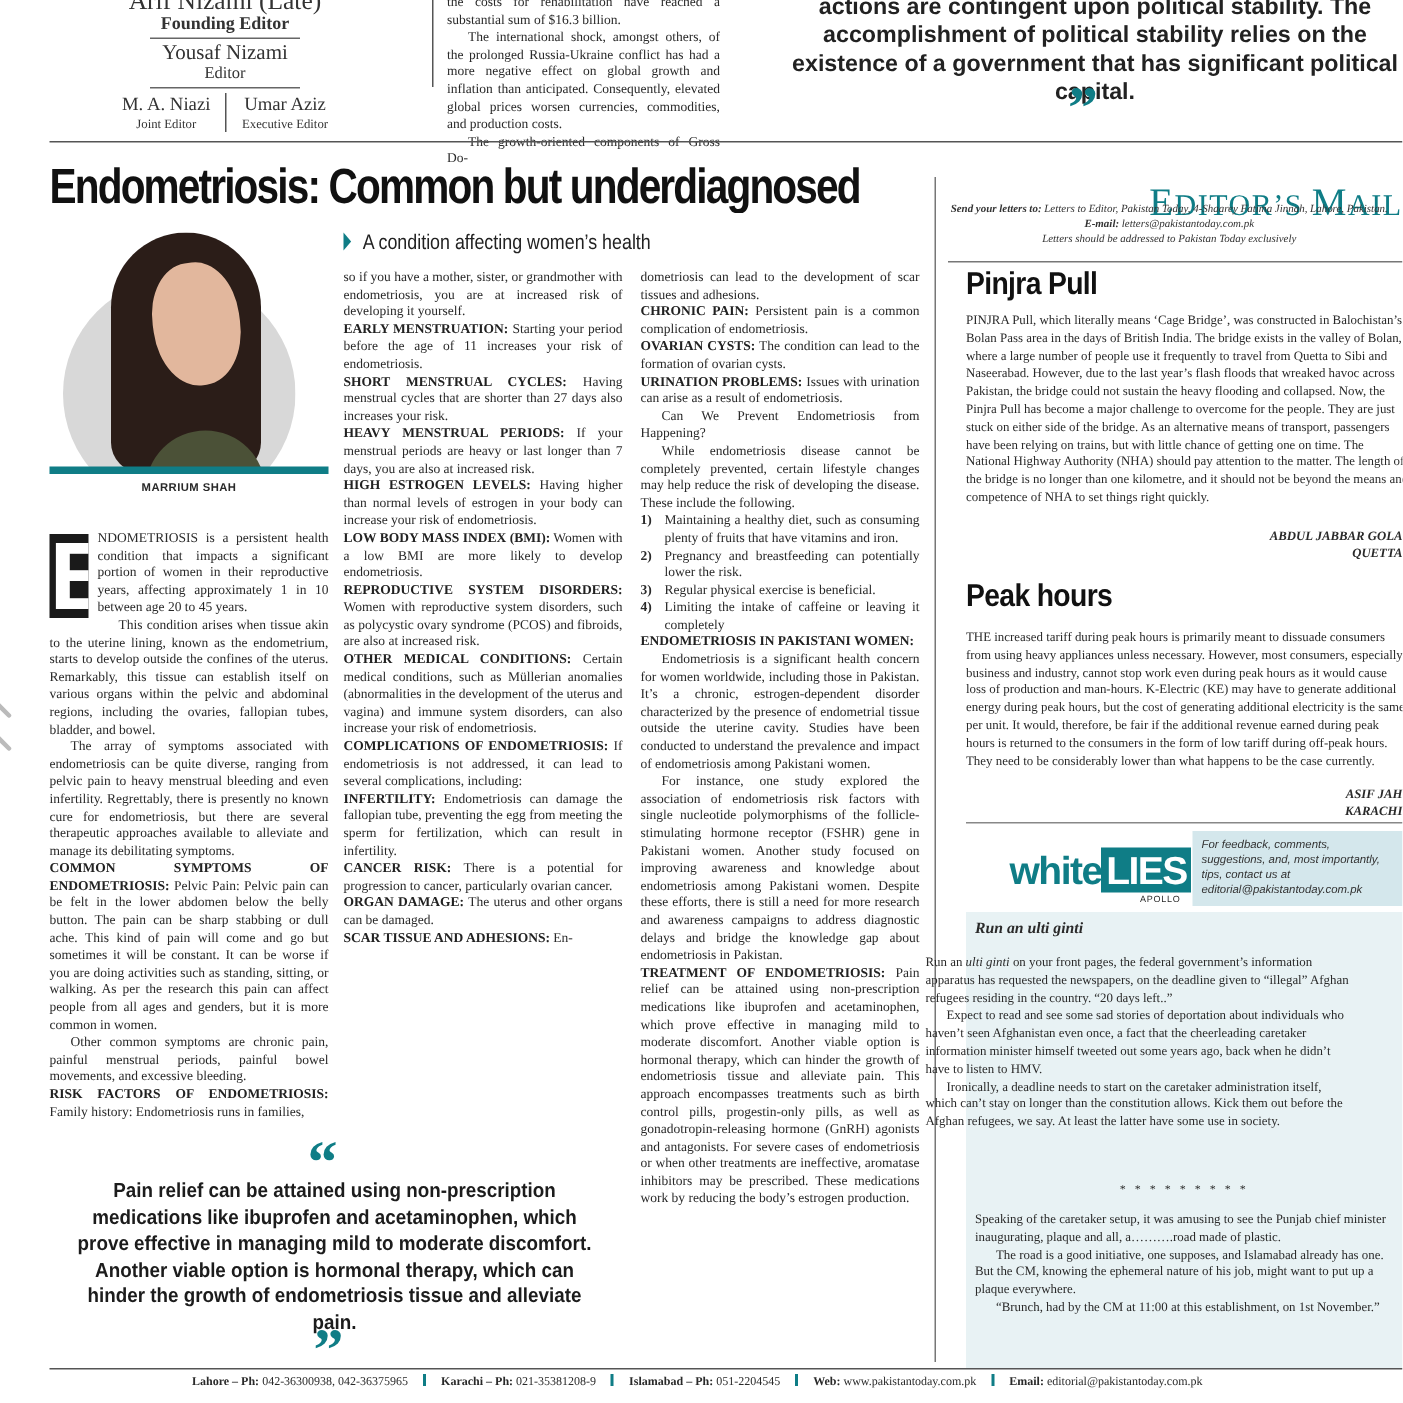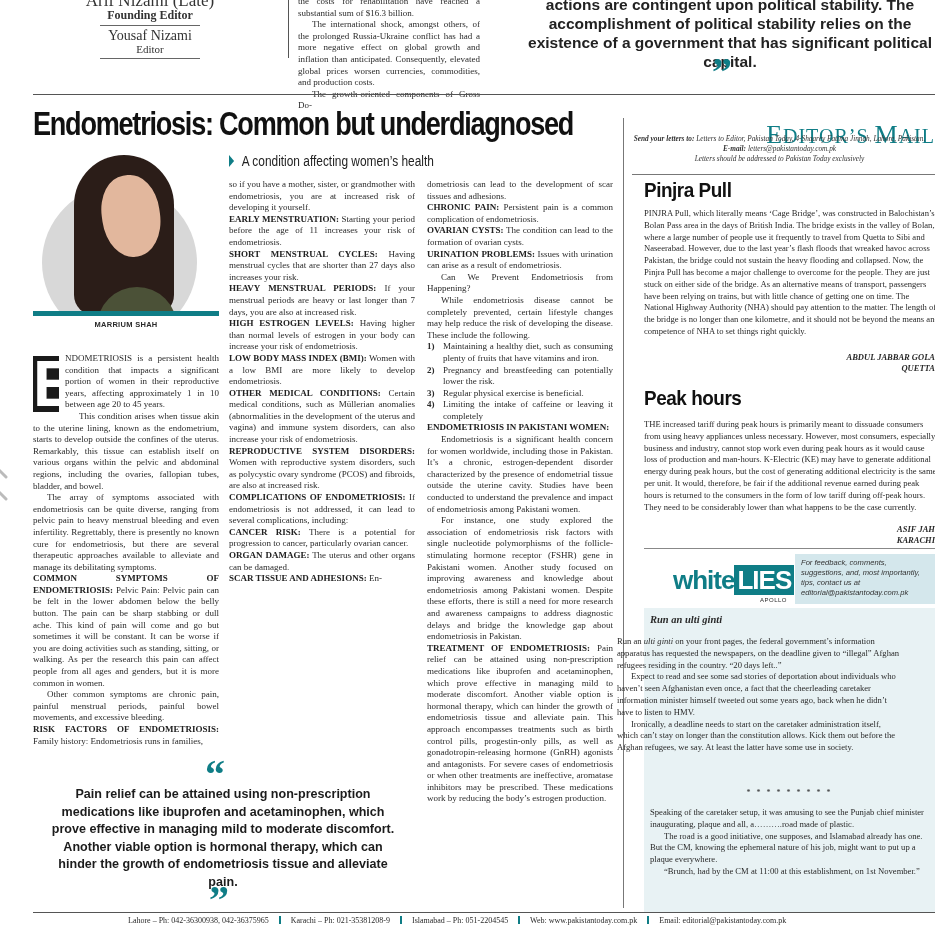--- a/index.html
+++ b/index.html
@@ -72,33 +72,43 @@
 .wl-apollo{left:760px;top:597px;font-size:6px;font-family:"Liberation Sans",sans-serif;letter-spacing:.5px}
 .wl-box{left:795px;top:554px;width:140px;height:50px;background:#d4e7ec;padding:4px 6px;font-family:"Liberation Sans",sans-serif;font-style:italic;font-size:7.6px;line-height:10px;color:#333}
 .wl-panel{left:644px;top:608px;width:291px;height:304px;background:#e8f2f4}
 .wl-title{left:650px;top:614px;font-size:10.5px;font-style:italic;font-weight:bold}
 .wl-body1{left:617px;top:636px;width:285px}
 .wl-stars{left:644px;top:788px;width:291px;text-align:center;font-size:8px;letter-spacing:2px}
 .wl-body2{left:650px;top:807px;width:285px}
 .foot-rule{left:33px;top:912px;width:902px;height:1px;background:#555}
 .footer{left:33px;top:915px;width:902px;font-size:8px;line-height:12px;white-space:nowrap;padding-left:95px}
 .footer .sep{display:inline-block;width:2px;height:8px;background:#0f7d86;margin:0 8px;vertical-align:-1px}
-.footer b{font-weight:normal}
+.footer b{font-weight:bold}
 .clip-icon{left:-6px;top:465px;width:14px;height:38px}
 </style>
 </head>
 <body>
 
 <div class="abs masthead">
   <div class="mh-late">Arif Nizami (Late)</div>
   <div class="mh-role">Founding Editor</div>
   <div class="mh-rule"></div>
   <div class="mh-name">Yousaf Nizami</div>
   <div class="mh-sub">Editor</div>
   <div class="mh-rule"></div>
+  <div class="mh-pair">
+    <div>
+      <div class="mh-pn">M. A. Niazi</div>
+      <div class="mh-pt">Joint Editor</div>
+    </div>
+    <div>
+      <div class="mh-pn">Umar Aziz</div>
+      <div class="mh-pt">Executive Editor</div>
+    </div>
+  </div>
 </div>
 
 <div class="abs top-vline"></div>
 
 <div class="abs top-col col" style="top:-4px">
   <p>the costs for rehabilitation have reached a substantial sum of $16.3 billion.</p>
   <p class="ind">The international shock, amongst others, of the prolonged Russia-Ukraine conflict has had a more negative effect on global growth and inflation than anticipated. Consequently, elevated global prices worsen currencies, commodities, and production costs.</p>
   <p class="ind">The growth-oriented components of Gross Do-</p>
 </div>
 
@@ -134,23 +144,24 @@
   <p class="gap"><b>RISK FACTORS OF ENDOMETRIOSIS:</b> <span>Family history: Endometriosis runs in families,</span></p>
 </div>
 
 <div class="abs col col2">
   <p>so if you have a mother, sister, or grandmother with endometriosis, you are at increased risk of developing it yourself.</p>
   <p class="gap"><b>EARLY MENSTRUATION:</b> <span>Starting your period before the age of 11 increases your risk of endometriosis.</span></p>
   <p class="gap"><b>SHORT MENSTRUAL CYCLES:</b> <span>Having menstrual cycles that are shorter than 27 days also increases your risk.</span></p>
   <p class="gap"><b>HEAVY MENSTRUAL PERIODS:</b> <span>If your menstrual periods are heavy or last longer than 7 days, you are also at increased risk.</span></p>
   <p class="gap"><b>HIGH ESTROGEN LEVELS:</b> <span>Having higher than normal levels of estrogen in your body can increase your risk of endometriosis.</span></p>
   <p class="gap"><b>LOW BODY MASS INDEX (BMI):</b> <span>Women with a low BMI are more likely to develop endometriosis.</span></p>
+  <p class="gap"><b>REPRODUCTIVE SYSTEM DISORDERS:</b> <span>Women with reproductive system disorders, such as polycystic ovary syndrome (PCOS) and fibroids, are also at increased risk.</span></p>
   <p class="gap"><b>OTHER MEDICAL CONDITIONS:</b> <span>Certain medical conditions, such as Müllerian anomalies (abnormalities in the development of the uterus and vagina) and immune system disorders, can also increase your risk of endometriosis.</span></p>
-  <p class="gap"><b>REPRODUCTIVE SYSTEM DISORDERS:</b> <span>Women with reproductive system disorders, such as polycystic ovary syndrome (PCOS) and fibroids, are also at increased risk.</span></p>
   <p class="gap"><b>COMPLICATIONS OF ENDOMETRIOSIS:</b> <span>If endometriosis is not addressed, it can lead to several complications, including:</span></p>
+  <p class="gap"><b>INFERTILITY:</b> <span>Endometriosis can damage the fallopian tube, preventing the egg from meeting the sperm for fertilization, which can result in infertility.</span></p>
   <p class="gap"><b>CANCER RISK:</b> <span>There is a potential for progression to cancer, particularly ovarian cancer.</span></p>
   <p class="gap"><b>ORGAN DAMAGE:</b> <span>The uterus and other organs can be damaged.</span></p>
   <p class="gap"><b>SCAR TISSUE AND ADHESIONS:</b> <span>En-</span></p>
 </div>
 
 <div class="abs col col3">
   <p>dometriosis can lead to the development of scar tissues and adhesions.</p>
   <p class="gap"><b>CHRONIC PAIN:</b> <span>Persistent pain is a common complication of endometriosis.</span></p>
   <p class="gap"><b>OVARIAN CYSTS:</b> <span>The condition can lead to the formation of ovarian cysts.</span></p>
   <p class="gap"><b>URINATION PROBLEMS:</b> <span>Issues with urination can arise as a result of endometriosis.</span></p>

